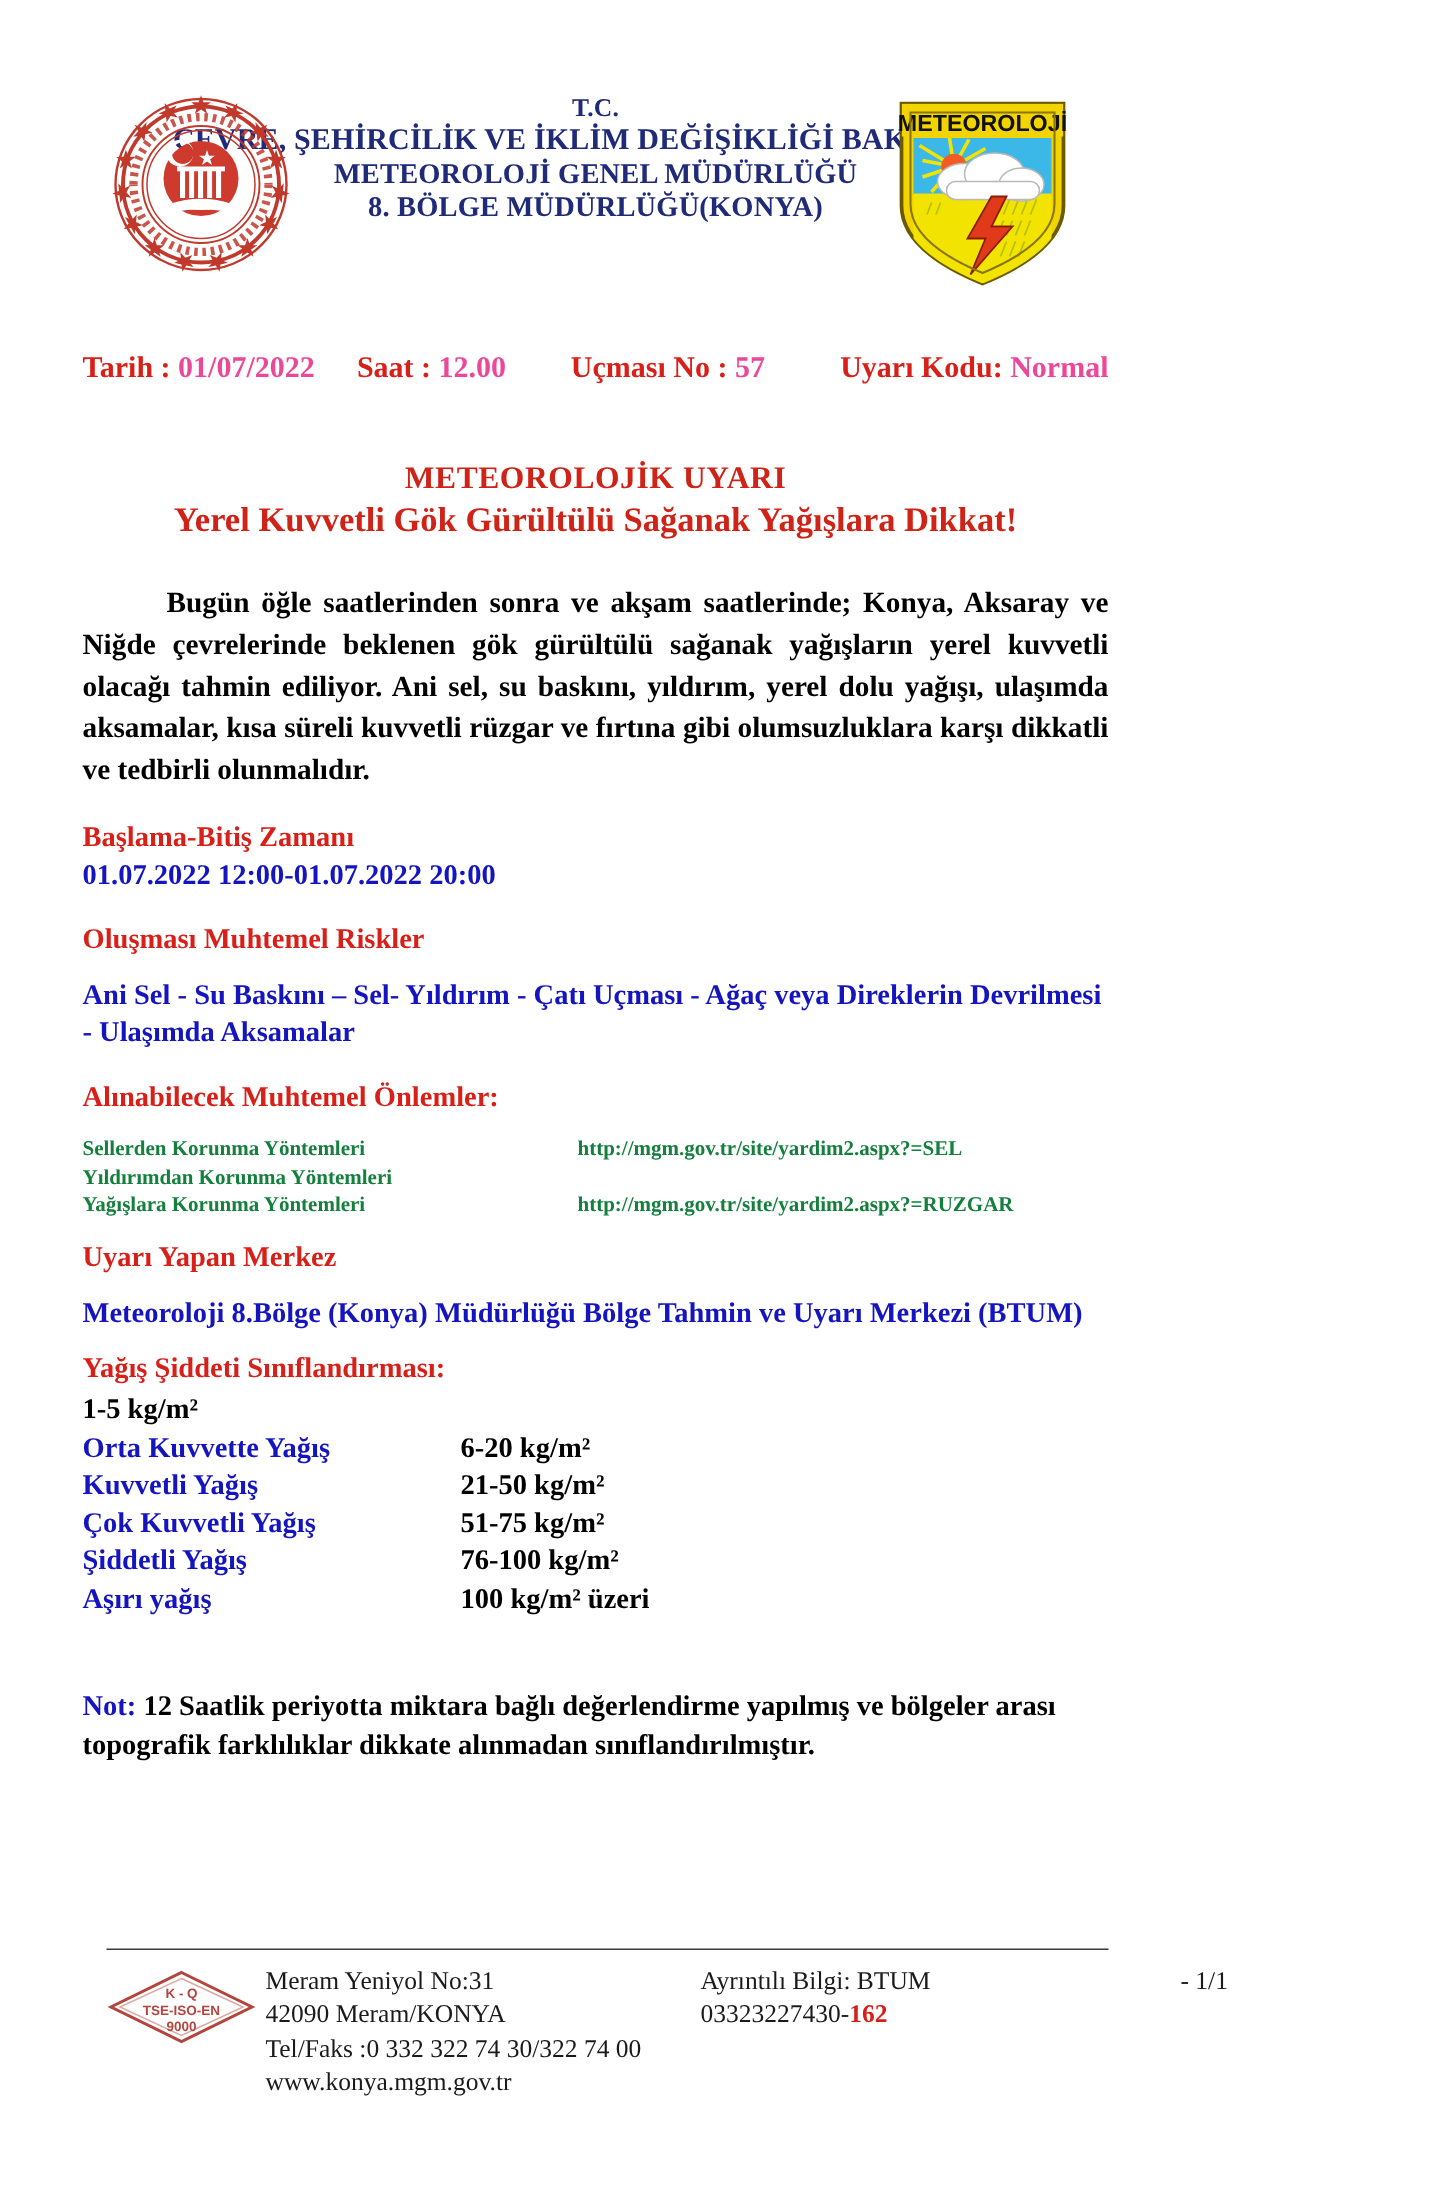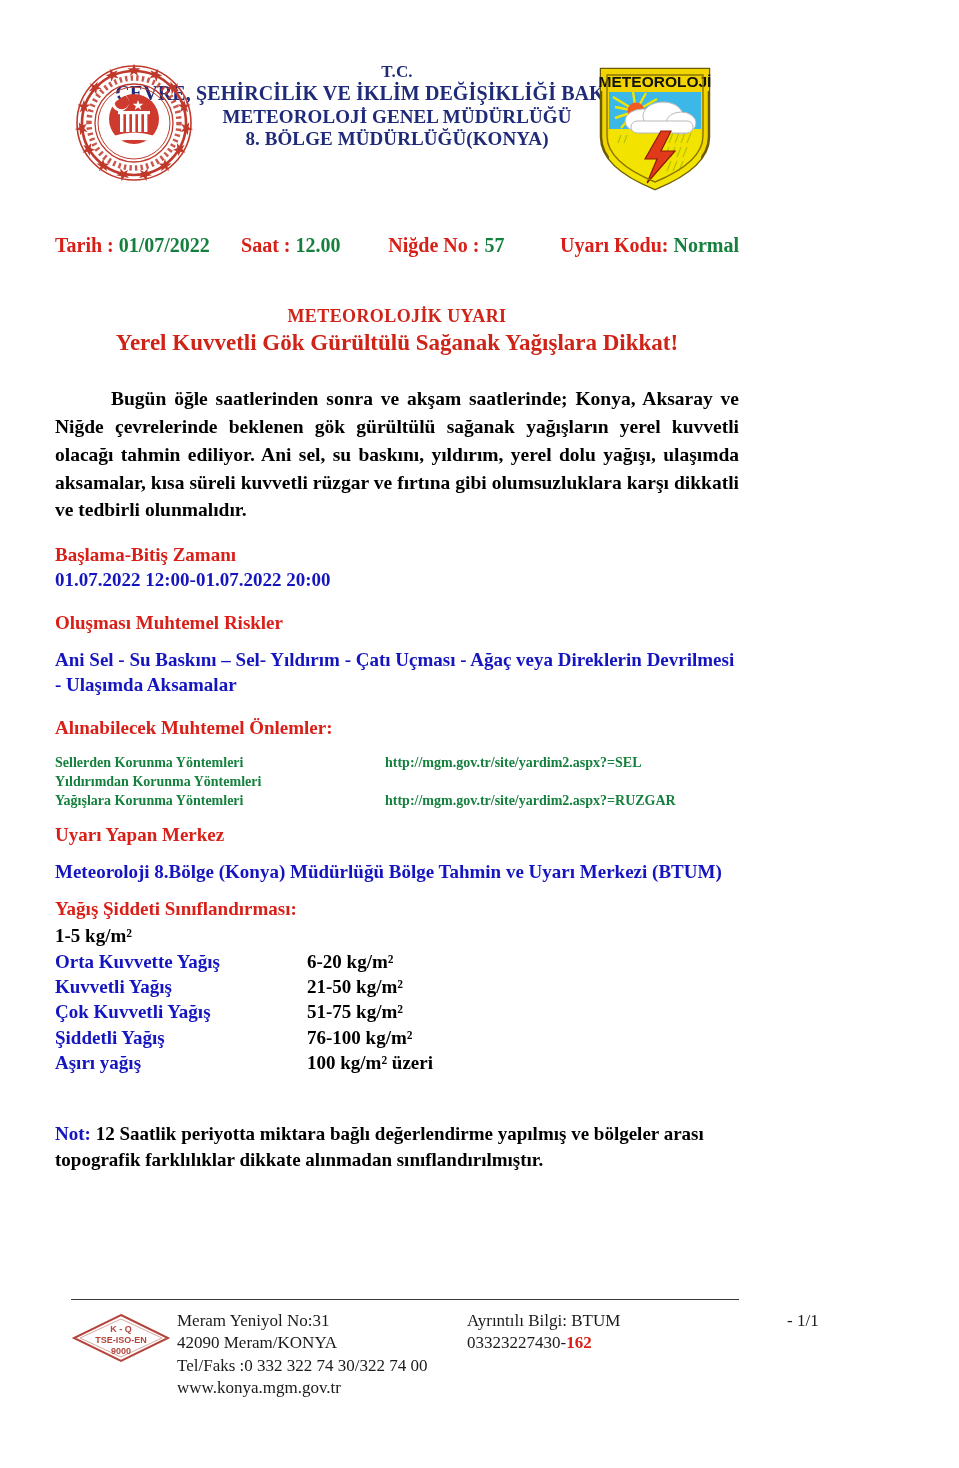--- a/index.html
+++ b/index.html
@@ -63,34 +63,34 @@
   .meta-row {
     margin-top: 44px;
     display: flex;
     align-items: baseline;
     font-size: 20px;
     font-weight: bold;
     white-space: nowrap;
   }
   .meta-item { display: inline-block; }
   .meta-item .lbl { color: #d81f18; }
-  .meta-item .val { color: #15803d; }
+  .meta-item .val { color: #ec4899; }
   .meta-sp-1 { width: 56px; }
   .meta-sp-2 { width: 86px; }
   .meta-sp-3 { width: 100px; }
 
   
   .title-block {
     margin-top: 48px;
     text-align: center;
     color: #cf2318;
     font-weight: bold;
     line-height: 1.28;
   }
-  .title-main { font-size: 18px; letter-spacing: 0.4px; }
+  .title-main { font-size: 21px; letter-spacing: 0.4px; }
   .title-sub  { font-size: 23px; }
 
   
   .body-par {
     margin-top: 28px;
     font-size: 19.5px;
     font-weight: bold;
     line-height: 1.42;
     text-align: justify;
     text-indent: 56px;
@@ -315,21 +315,21 @@
   <div class="meta-row">
     <span class="meta-item">
       <span class="lbl">Tarih : </span><span class="val">01/07/2022</span>
     </span>
     <span class="meta-sp-1"></span>
     <span class="meta-item">
       <span class="lbl">Saat : </span><span class="val">12.00</span>
     </span>
     <span class="meta-sp-2"></span>
     <span class="meta-item">
-      <span class="lbl">Niğde No : </span><span class="val">57</span>
+      <span class="lbl">Uçması No : </span><span class="val">57</span>
     </span>
     <span class="meta-sp-3"></span>
     <span class="meta-item">
       <span class="lbl">Uyarı Kodu: </span><span class="val">Normal</span>
     </span>
   </div>
 
   <div class="title-block">
     <div class="title-main">METEOROLOJİK UYARI</div>
     <div class="title-sub">Yerel Kuvvetli Gök Gürültülü Sağanak Yağışlara Dikkat!</div>

